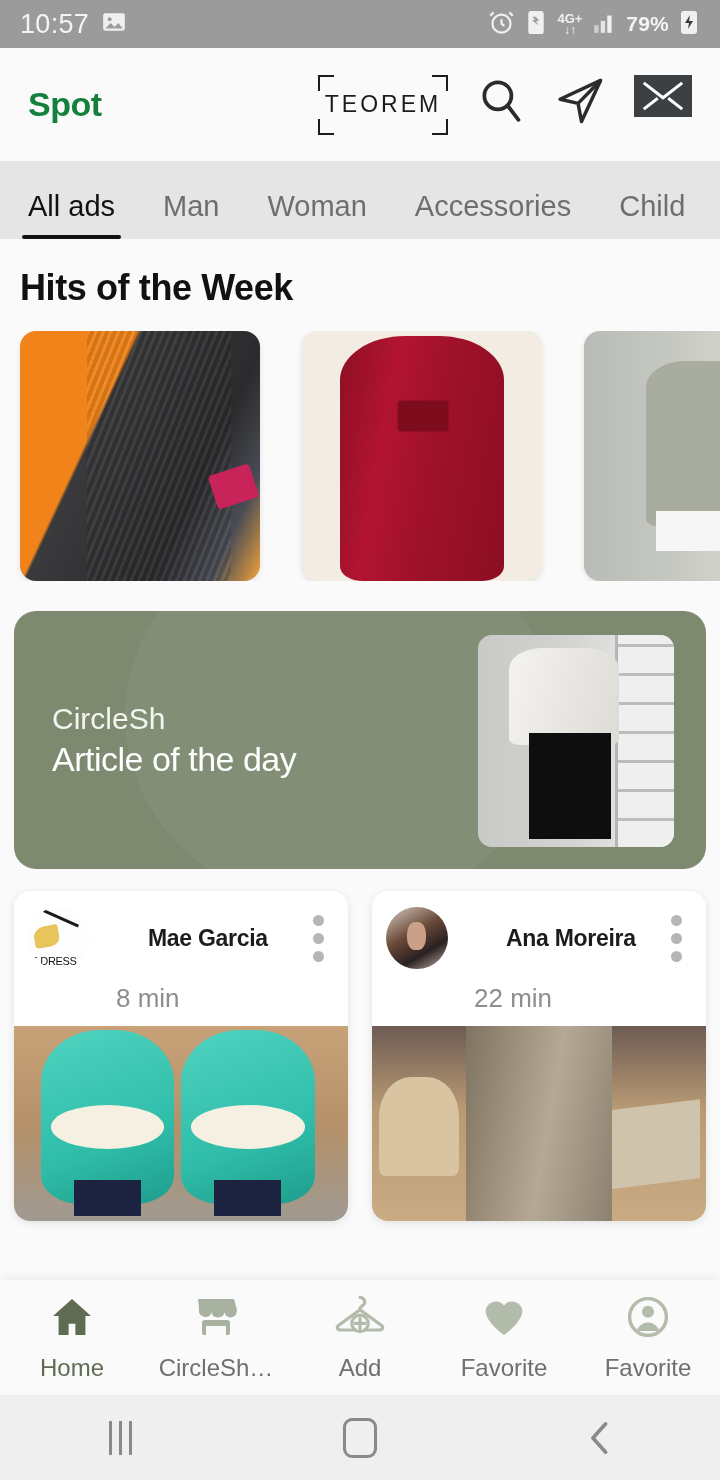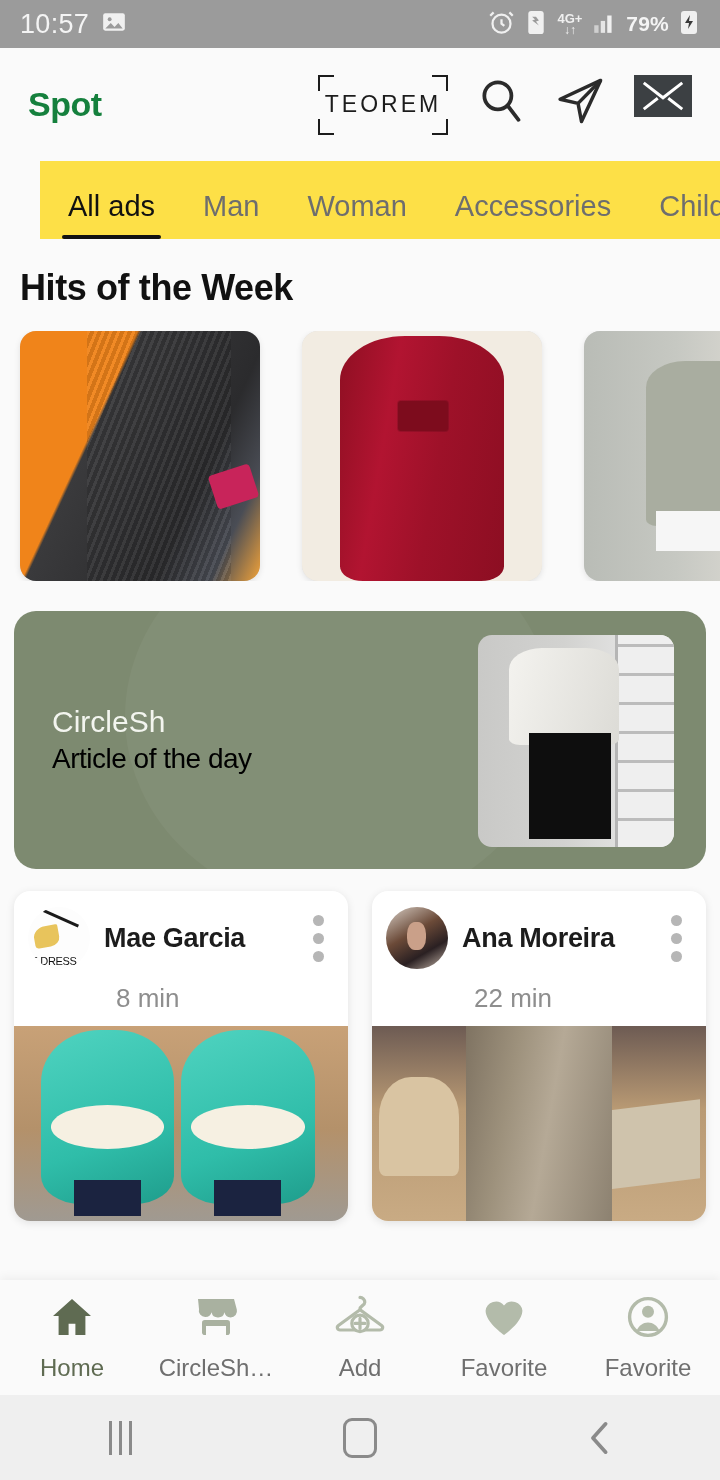--- a/index.html
+++ b/index.html
@@ -49,22 +49,22 @@
   .icon-btn { display:flex; align-items:center; justify-content:center; }
   .mail-box {
     width:58px; height:42px; background:#3c4043;
     display:flex; align-items:center; justify-content:center;
   }
 
   
   .tabs {
     display:flex; align-items:flex-end;
     padding:0 28px; gap:48px;
-    height:78px; background:#fde047;
-    white-space:nowrap; overflow:hidden;margin-left:40px;
+    height:78px; background:#e5e5e5;
+    white-space:nowrap; overflow:hidden;
   }
   .tab {
     font-size:29px; color:#6e6e6e; padding-bottom:16px;
     position:relative; flex:0 0 auto;
   }
   .tab.active { color:#111; }
   .tab.active::after {
     content:""; position:absolute; left:-6px; right:-6px; bottom:0;
     height:4px; background:#111; border-radius:2px;
   }
@@ -128,21 +128,21 @@
     border-radius:22px; position:relative; overflow:hidden;
     background:#7d8a70;
     display:flex; align-items:center;
   }
   .banner .blob {
     position:absolute; left:16%; top:-34%; width:62%; height:150%;
     background:rgba(255,255,255,0.045); border-radius:50%;
   }
   .banner-text { position:relative; padding-left:38px; }
   .banner-kicker { font-size:30px; color:#f3f5ef; margin-bottom:4px; font-weight:300; }
-  .banner-title  { font-size:28px; color:#000000; letter-spacing:-0.5px; }
+  .banner-title  { font-size:34px; color:#ffffff; letter-spacing:-0.5px; }
   .banner-thumb {
     position:absolute; right:32px; top:24px;
     width:196px; height:212px; border-radius:14px; overflow:hidden;
     background:linear-gradient(90deg,#c9c9c7 0%,#d2d2d0 44%,#efefef 100%);
   }
   .banner-thumb .blouse {
     position:absolute; left:16%; top:6%; width:56%; height:46%;
     background:linear-gradient(105deg,#f4f3ef,#dcdbd6);
     border-radius:30% 30% 10% 10%/22% 22% 6% 6%;
   }
@@ -181,21 +181,21 @@
   }
   .av-sketch .cap {
     position:absolute; left:4%; bottom:4%; font-size:11px; font-weight:normal;
     color:#111; letter-spacing:-0.3px;
   }
   .av-photo { background:linear-gradient(150deg,#d8cfc6 0%,#6b4a38 42%,#2a2022 70%,#c9b9ac 100%); }
   .av-photo::after{
     content:""; position:absolute; left:34%; top:24%; width:30%; height:46%;
     background:#caa089; border-radius:42%;
   }
-  .fc-name { font-size:27px; font-weight:bold; color:#1c1c1c; letter-spacing:-0.3px; }
+  .fc-name { font-size:23px; font-weight:bold; color:#1c1c1c; letter-spacing:-0.3px;margin-left:44px; }
   .kebab { margin-left:auto; display:flex; flex-direction:column; gap:7px; padding:4px 8px; }
   .kebab i { width:11px; height:11px; border-radius:50%; background:#b6b6b6; display:block; }
   .fc-time { font-size:26px; color:#8e8e8e; padding:14px 0 12px 86px;margin-left:16px; }
   .fc-photo { width:100%; height:198px; position:relative; }
   
   .ph-sneak { background:linear-gradient(180deg,#c8a177 0%,#b4916a 52%,#9f9a93 100%); }
   .ph-sneak .sh {
     position:absolute; top:2%; width:40%; height:88%;
     background:linear-gradient(160deg,#4fd3c0 0%,#2fbda9 62%,#1f9d8c 100%);
     border-radius:44% 44% 30% 30%/30% 30% 16% 16%;

